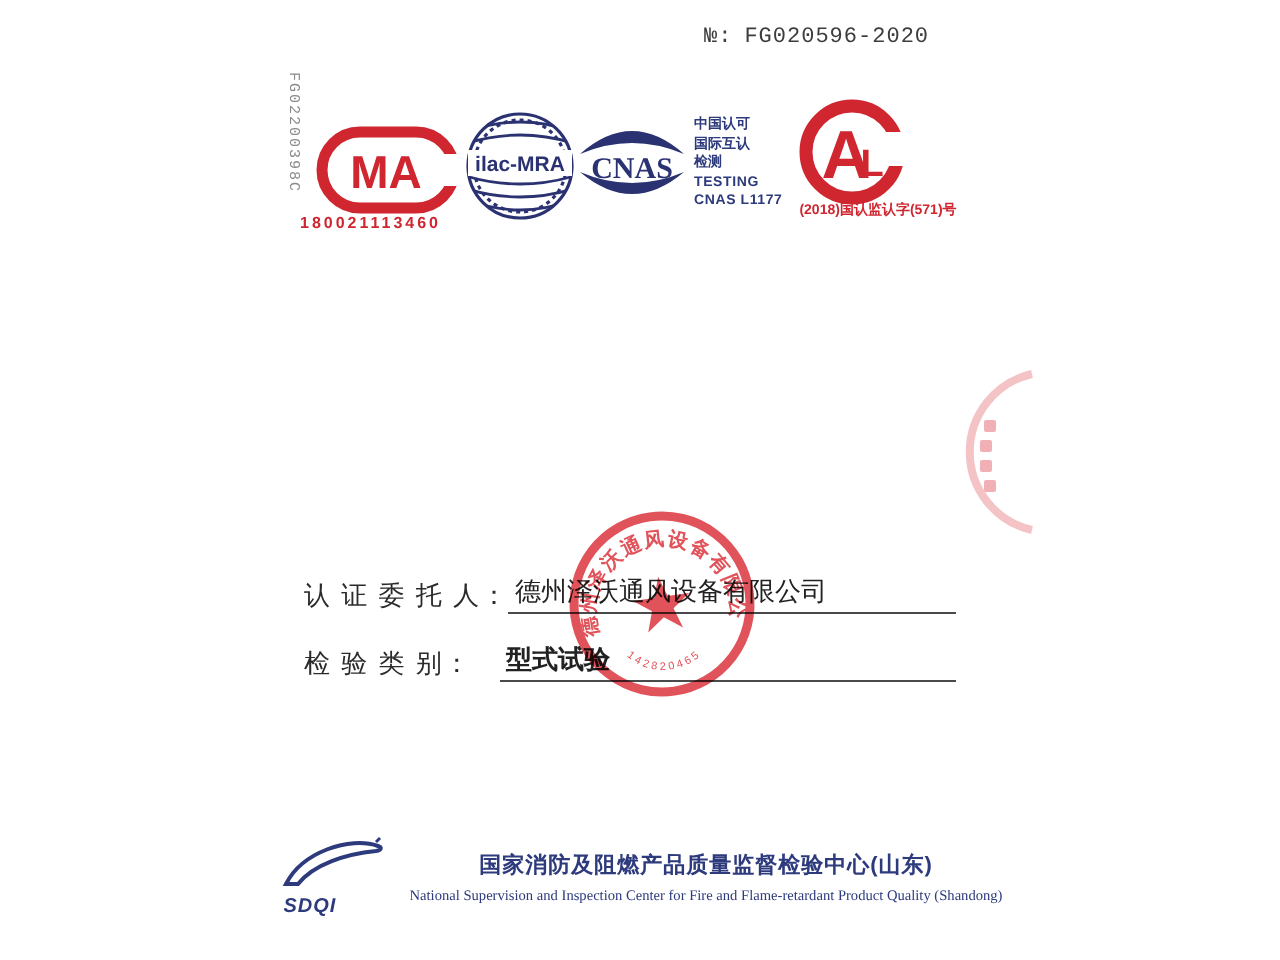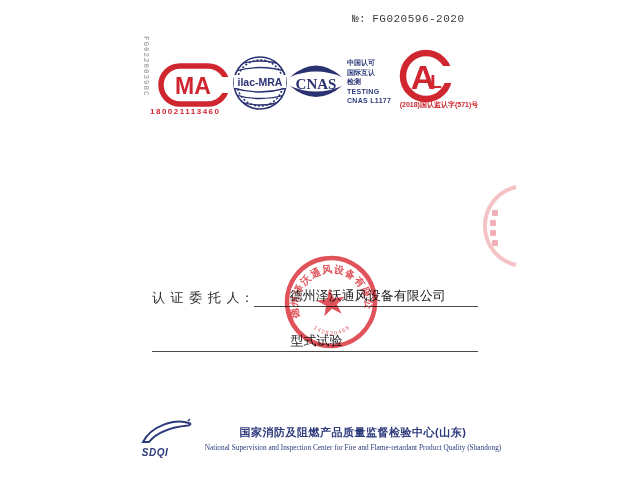--- a/index.html
+++ b/index.html
@@ -21,21 +21,21 @@
   .cnas-side .en{font-weight:bold;letter-spacing:0.3px;}
   .cal-caption{position:absolute;left:384px;top:100px;width:110px;text-align:center;
     font-size:7px;color:#cf2630;font-weight:bold;}
 
   .title-block{position:absolute;left:0;top:168px;width:640px;text-align:center;}
   .title-zh{font-size:38px;font-weight:bold;color:#2d3a7c;letter-spacing:22px;text-indent:22px;}
   .title-en{margin-top:9px;font-family:"Liberation Serif",serif;font-size:20px;font-weight:bold;
     color:#2d3a7c;letter-spacing:4px;word-spacing:10px;}
 
   .fields{position:absolute;left:152px;top:286px;width:326px;}
-  .field-row{display:flex;align-items:flex-end;margin-bottom:24px;height:21px;text-align:center;}
+  .field-row{display:flex;align-items:flex-end;margin-bottom:13px;height:21px;}
   .field-label{flex:0 0 98px;font-size:13px;color:#2b2b2b;letter-spacing:1px;white-space:nowrap;}
   .field-value-wrap{flex:1;border-bottom:1.5px solid #4a4a4a;padding:0 0 1px 3px;}
   .field-value{font-family:"Liberation Mono","DejaVu Sans Mono",monospace;font-size:12px;color:#222;}
 
   .stamp{position:absolute;left:282px;top:253px;width:98px;height:98px;opacity:0.88;
     mix-blend-mode:multiply;transform:rotate(-8deg);}
   .partial-stamp{position:absolute;left:458px;top:182px;width:64px;height:88px;opacity:0.65;
     mix-blend-mode:multiply;}
 
   .footer{position:absolute;left:0;top:416px;width:640px;display:flex;justify-content:center;
@@ -105,22 +105,23 @@
 
 
   <div class="fields">
     <div class="field-row">
       <span class="field-label">认 证 委 托 人：</span>
       <span class="field-value-wrap">
         <span class="field-value" style="font-family:'Liberation Sans',sans-serif;font-size:13px;">德州泽沃通风设备有限公司</span>
       </span>
     </div>
     <div class="field-row">
+      <span class="field-label">检 验 类 别：</span>
       <span class="field-value-wrap">
-        <span class="field-value" style="font-family:'Liberation Sans',sans-serif;font-size:13px;">型式试验</span>
+        <span class="field-value" style="font-family:'Liberation Sans',sans-serif;font-size:13px;font-weight:bold;">型式试验</span>
       </span>
     </div>
   </div>
 
   <svg class="stamp" viewBox="0 0 98 98">
     <defs>
       <path id="stampArc" d="M 16,62 A 34,34 0 1 1 82,62" fill="none"></path>
       <path id="numArc" d="M 26,70 A 28,28 0 0 0 72,70" fill="none"></path>
     </defs>
     <circle cx="49" cy="49" r="44" fill="none" stroke="#dd3b43" stroke-width="4.5"></circle>

